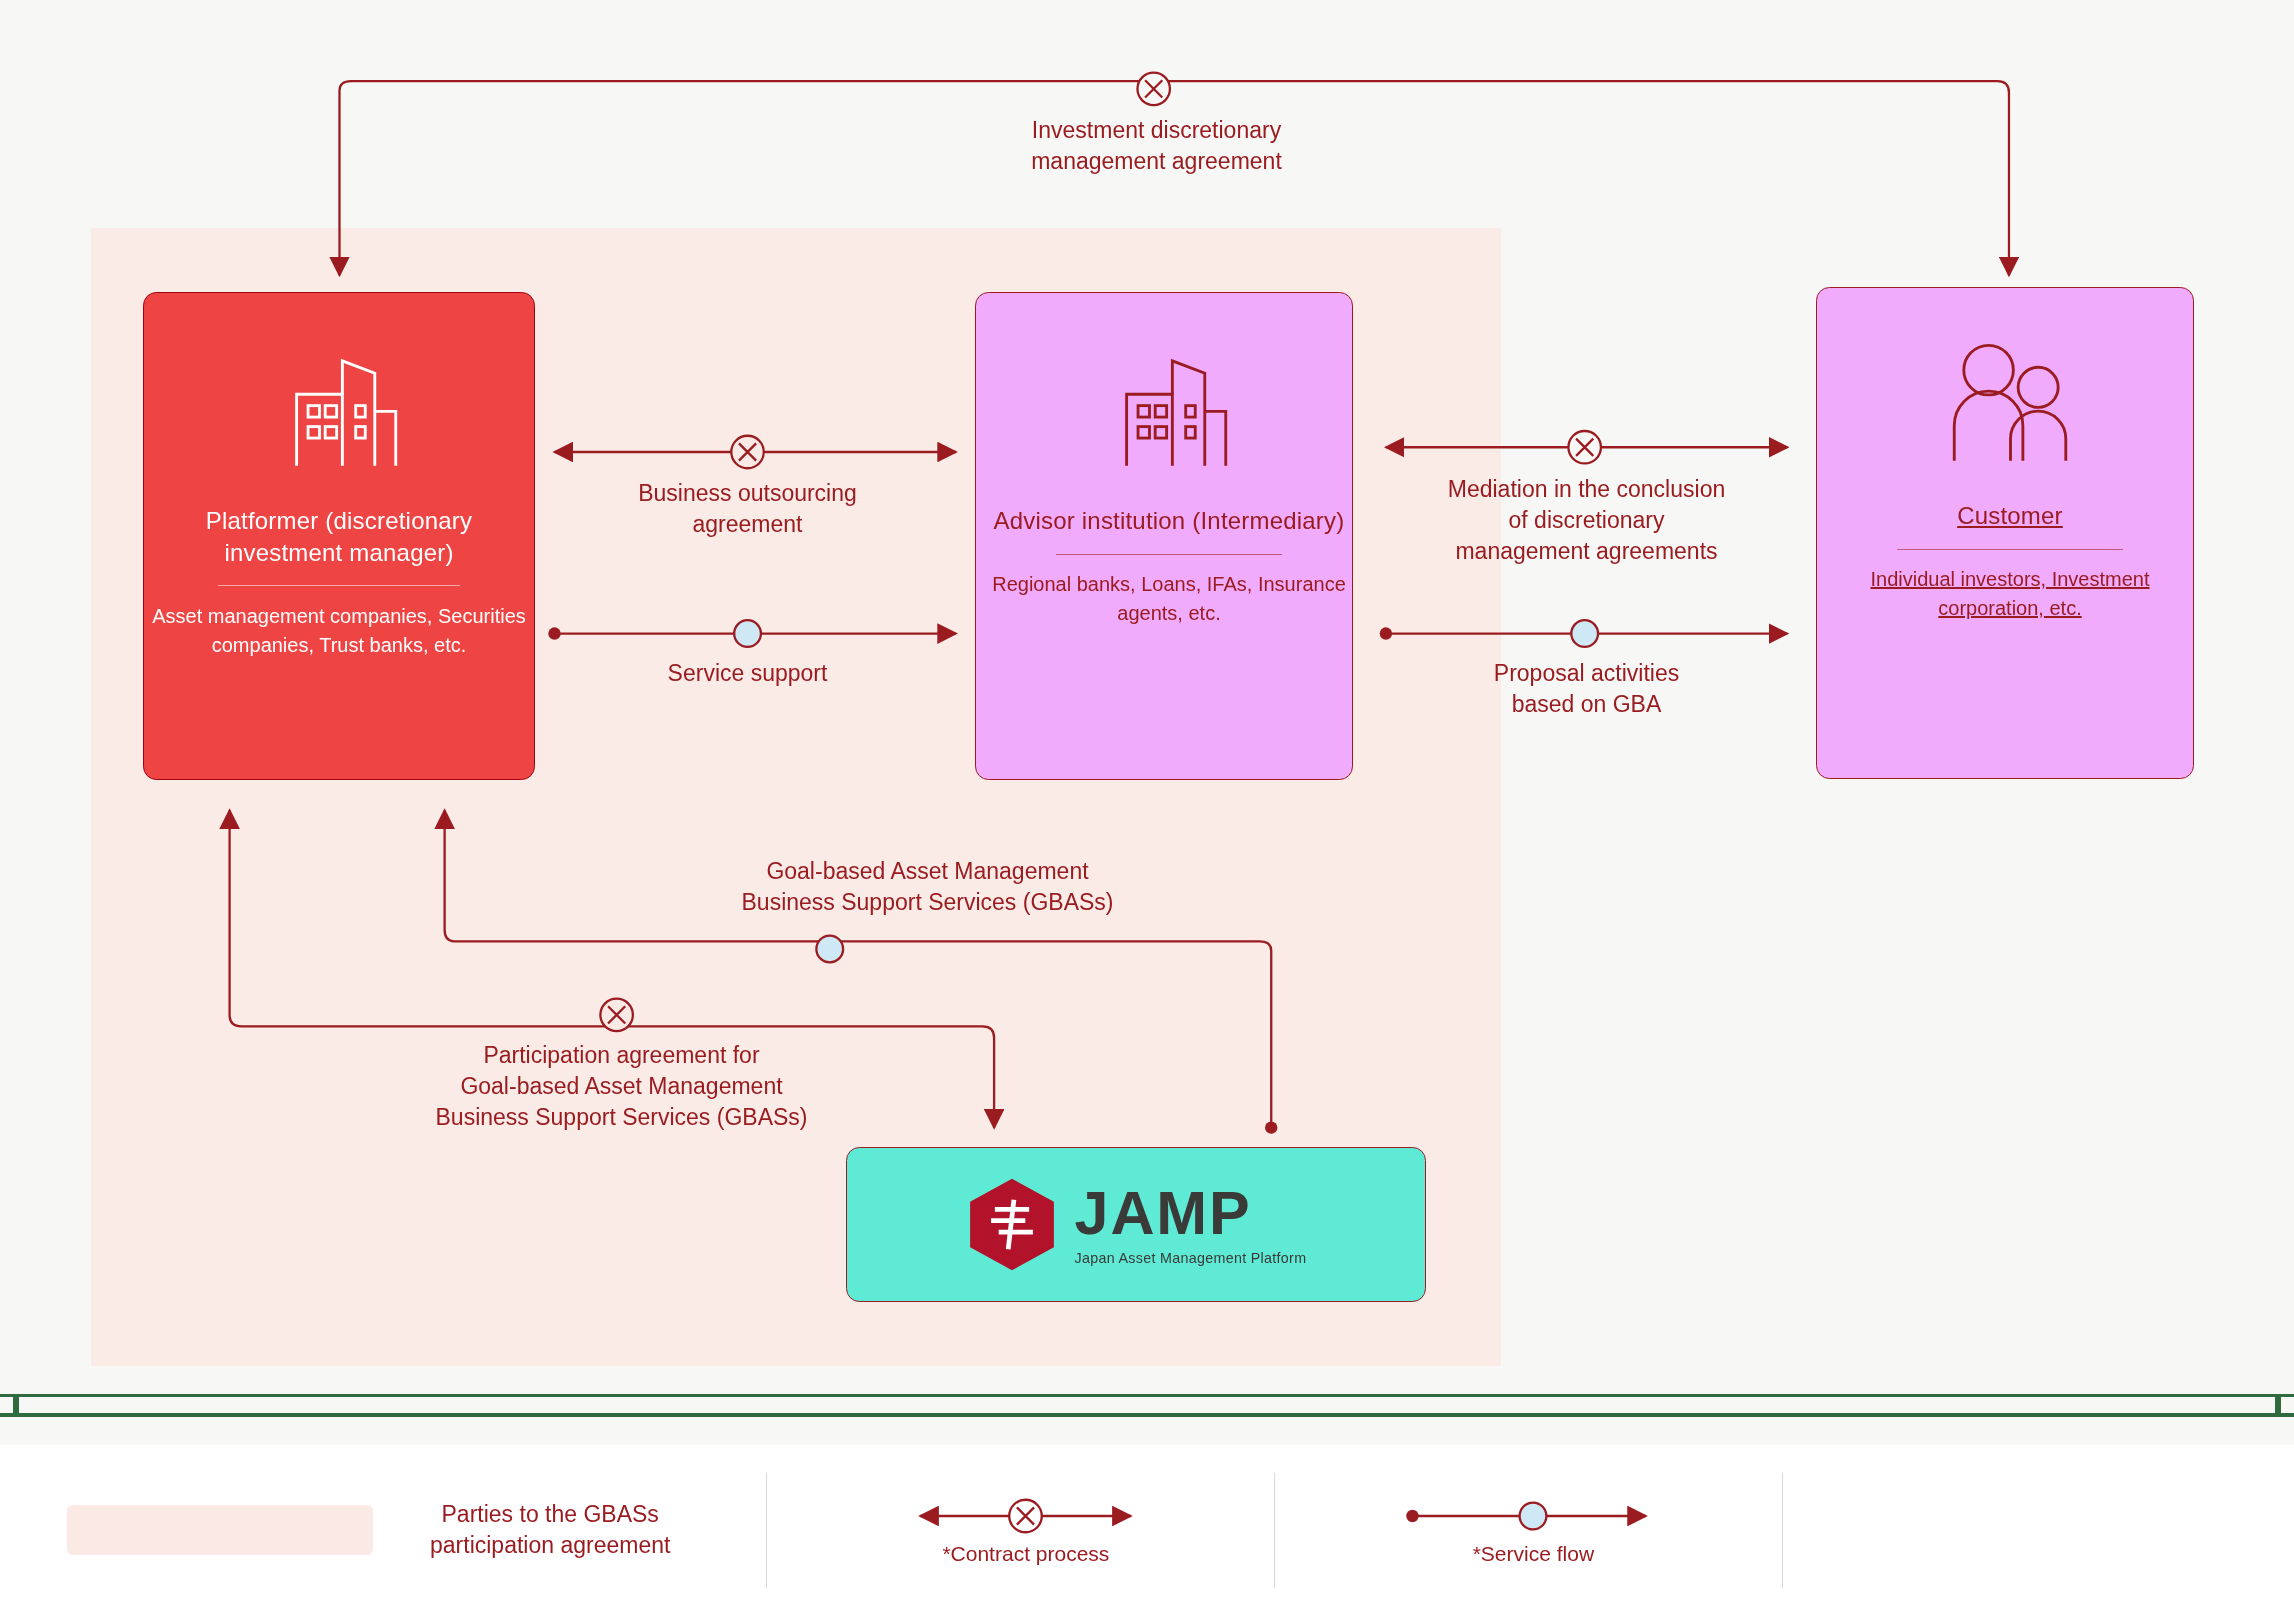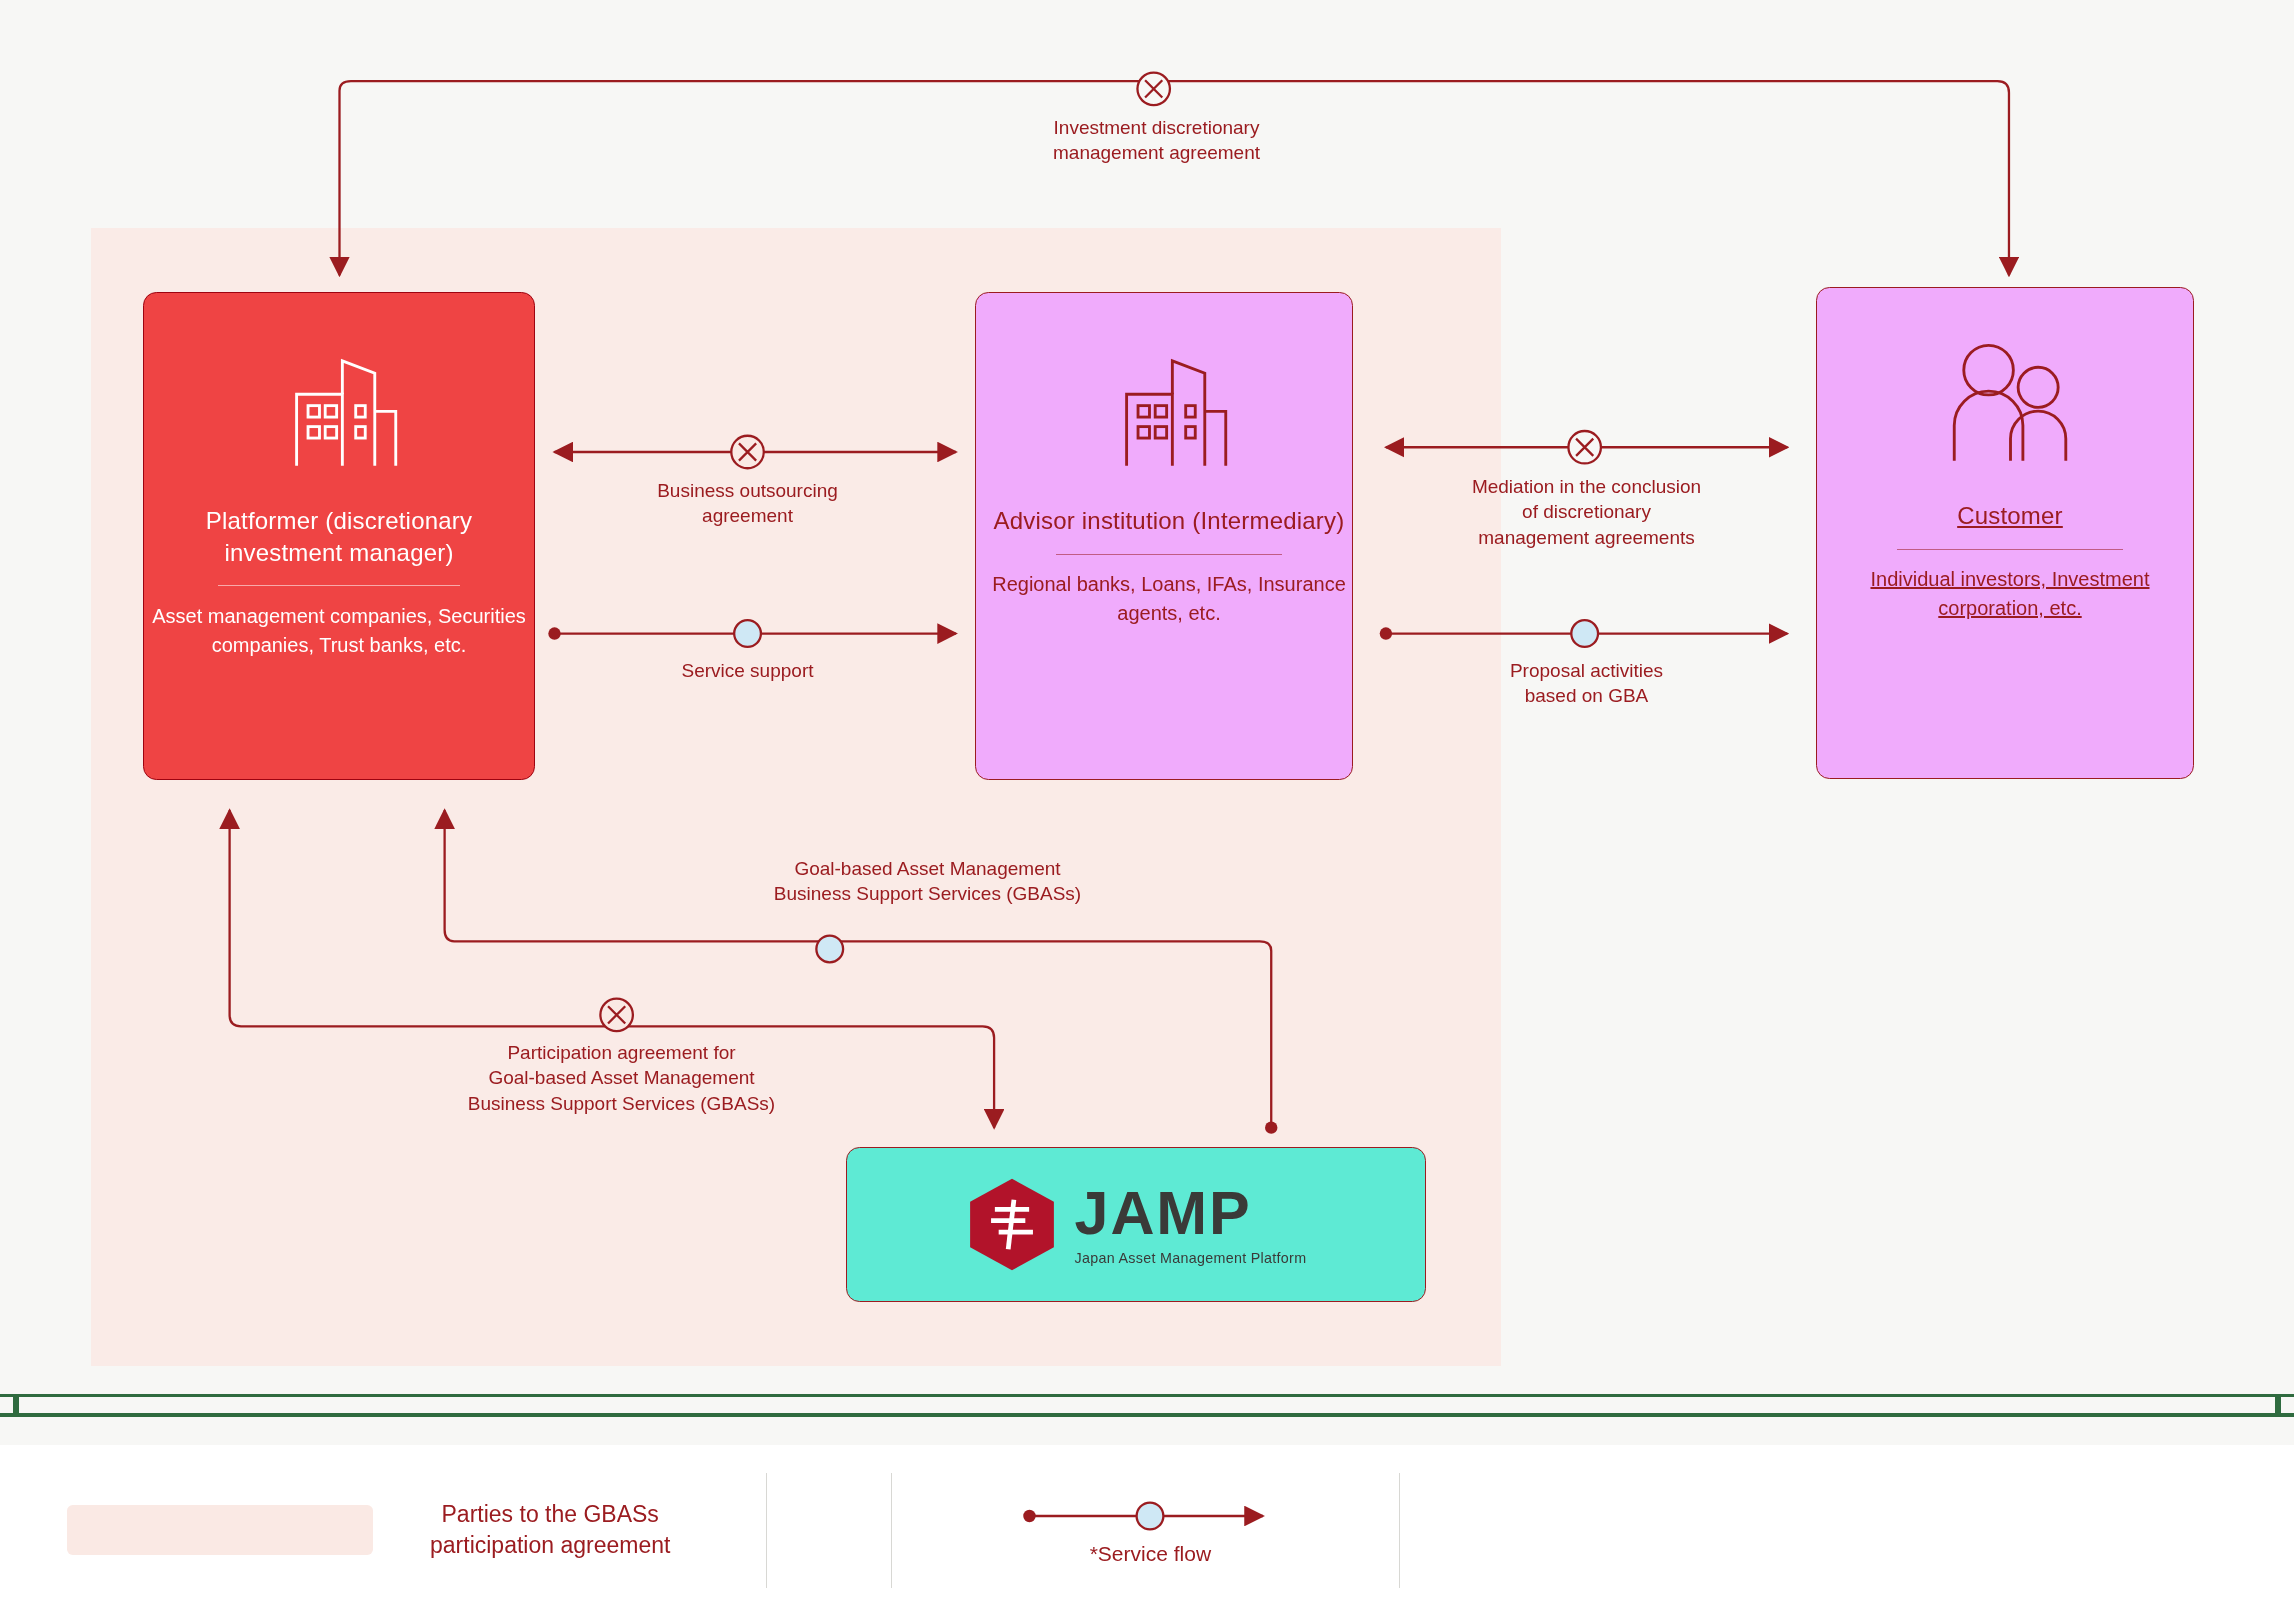--- a/index.html
+++ b/index.html
@@ -72,21 +72,21 @@
   .jamp-word .big{
     font-size:61px;font-weight:bold;letter-spacing:1.9px;color:#3a3a38;line-height:1;
   }
   .jamp-word .small{
     font-size:14.3px;color:#3a3a38;letter-spacing:0.3px;margin-top:5.7px;
   }
 
   
   .lbl{
     position:absolute;
-    font-size:19px;line-height:1.34;
+    font-size:23px;line-height:1.34;
     text-align:center;
     color:#9b1c20;
     white-space:pre-line;
   }
 
   
   .green-bar{
     position:absolute;left:0;top:1388px;width:2294px;height:38px;
   }
   .green-bar .line{position:absolute;left:0;right:0;height:3.8px;background:#2f6b3f;}
@@ -267,20 +267,30 @@
 
   <div class="legend">
     <div class="legend-item">
       <div class="swatch"></div>
       <div class="legend-text">Parties to the GBASs
 participation agreement</div>
     </div>
 
     <div class="divider" style="margin-left:96px;"></div>
 
+    <div class="legend-key" style="margin-left:134px;">
+      <svg width="249" height="44" viewBox="0 0 260 46">
+        <g stroke="#9b1c20" stroke-width="2.4" fill="none">
+          <path d="M20,23 L240,23" marker-start="url(#arr)" marker-end="url(#arr)"></path>
+          <circle cx="130" cy="23" r="17" fill="#ffffff"></circle>
+          <path d="M121,14 L139,32 M139,14 L121,32"></path>
+        </g>
+      </svg>
+      <span class="cap">*Contract process</span>
+    </div>
 
     <div class="divider" style="margin-left:124px;"></div>
 
     <div class="legend-key" style="margin-left:124px;">
       <svg width="268" height="44" viewBox="0 0 280 46">
         <g stroke="#9b1c20" stroke-width="2.4" fill="none">
           <path d="M14,23 L258,23" marker-end="url(#arr)"></path>
           <circle cx="14" cy="23" r="6.5" fill="#9b1c20" stroke="none"></circle>
           <circle cx="140" cy="23" r="14" fill="#cfe8f5"></circle>
         </g>

